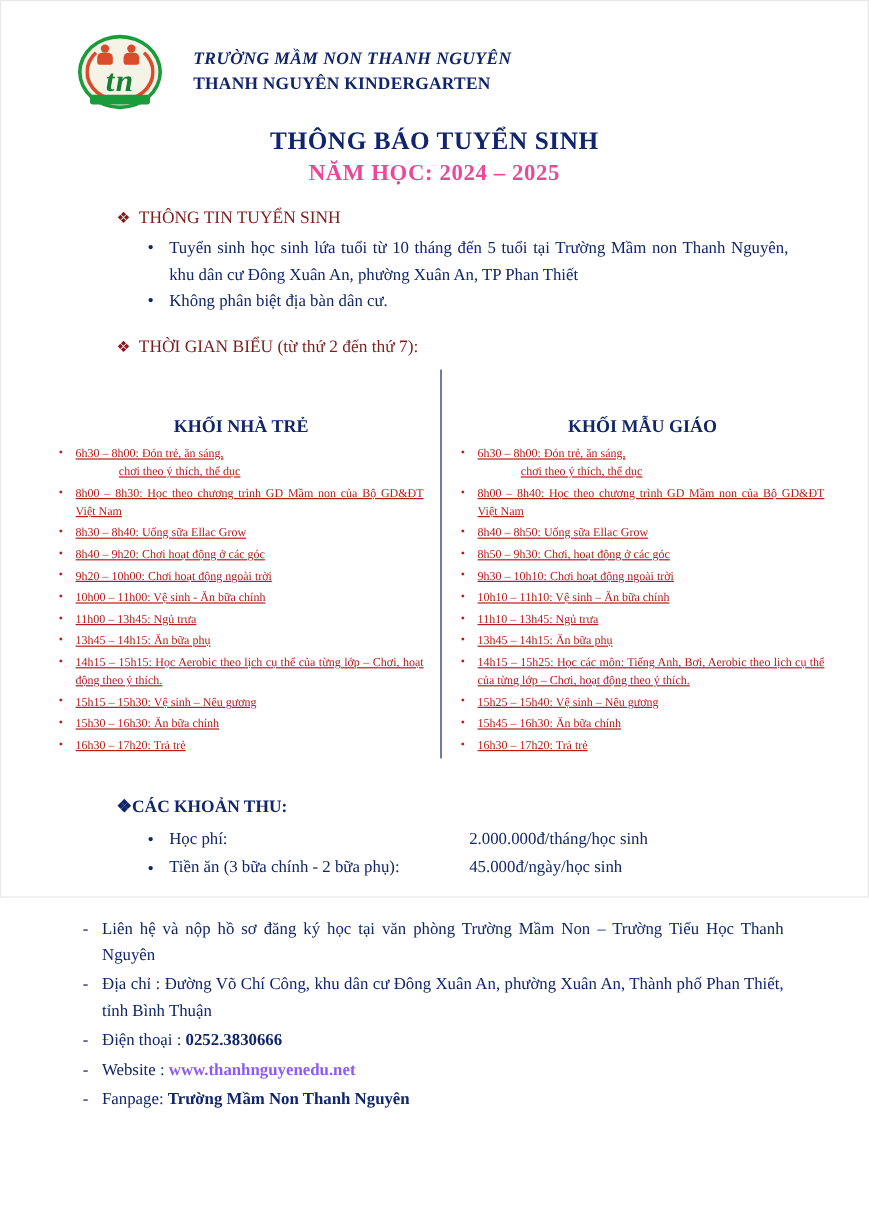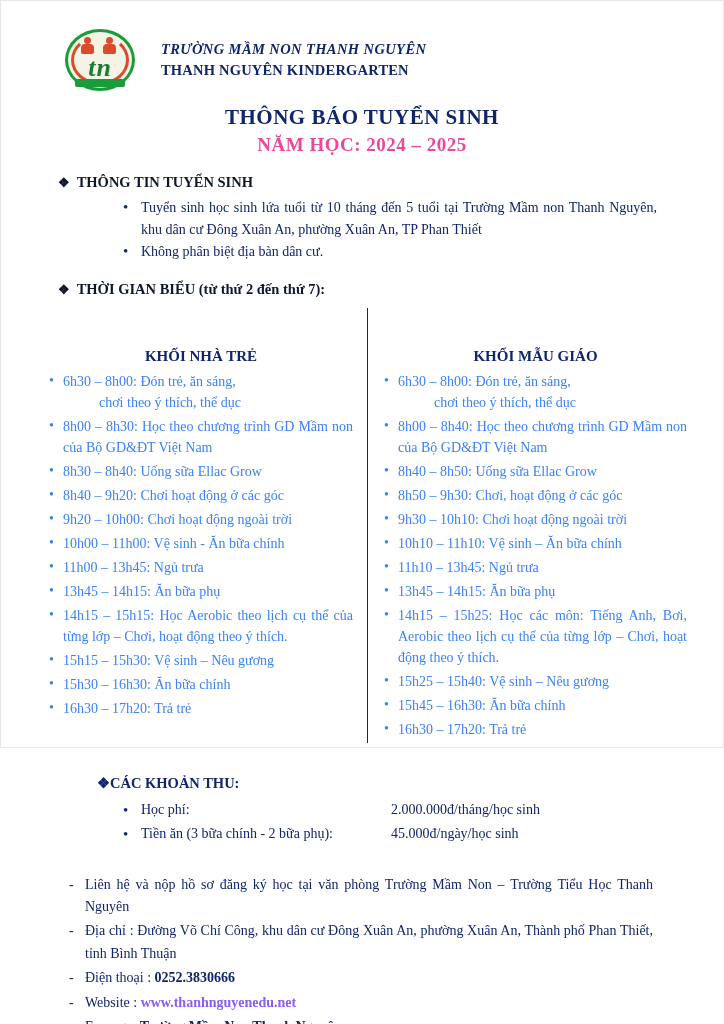--- a/index.html
+++ b/index.html
@@ -129,24 +129,24 @@
   .title-sub {
     font-weight: bold;
     font-size: 19px;
     color: #ec4899;
     margin-top: 4px;
     letter-spacing: 0.5px;
   }
 
   
   .section-head {
-    font-weight: bold;
+    font-weight: normal;
     font-size: 14.5px;
-    color: #0f172a;
-    margin: 18px 0 6px 57px;
+    color: #7f1d1d;
+    margin: 18px 0 6px 96px;
   }
   .section-head .dia {
     margin-right: 7px;
     font-size: 13px;
   }
   .bullets {
     margin: 0 66px 0 118px;
     padding: 0;
     list-style: none;
   }
@@ -188,25 +188,26 @@
     text-align: center;
     font-weight: bold;
     font-size: 15px;
     color: #10256b;
     margin-bottom: 6px;
     margin-top: 40px;
   }
   .sched-item {
     position: relative;
     padding-left: 14px;
-    font-size: 14px;
+    font-size: 10px;
     line-height: 1.5;
-    color: #3b82f6;
+    color: #b91c1c;
     margin-bottom: 3px;
     text-align: justify;
+    text-decoration: underline;
   }
   .sched-item:before {
     content: "\2022";
     position: absolute;
     left: 0;
     top: -1px;
   }
   .sched-item .cont {
     display: block;
     text-indent: 0;

